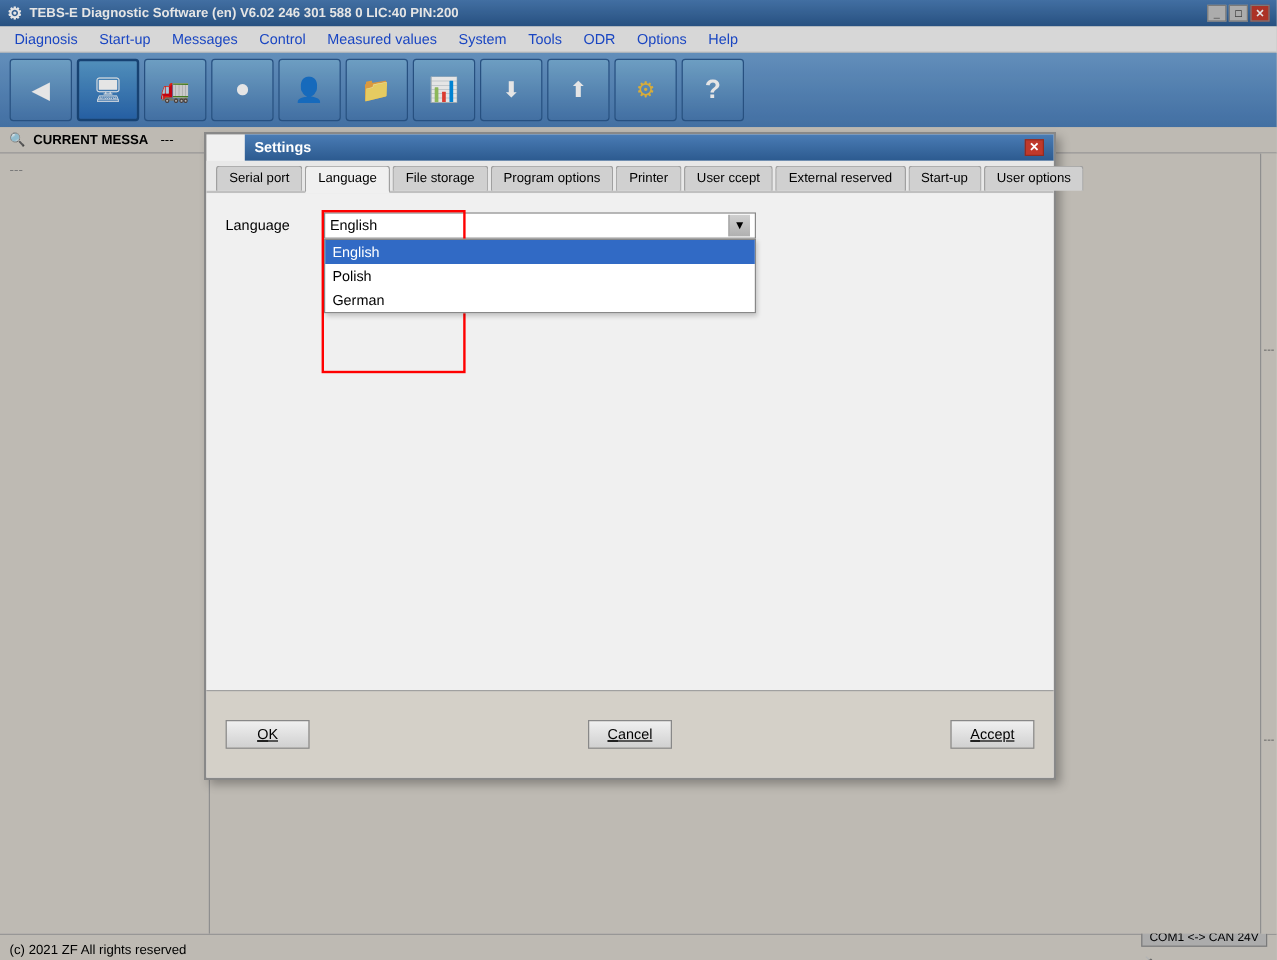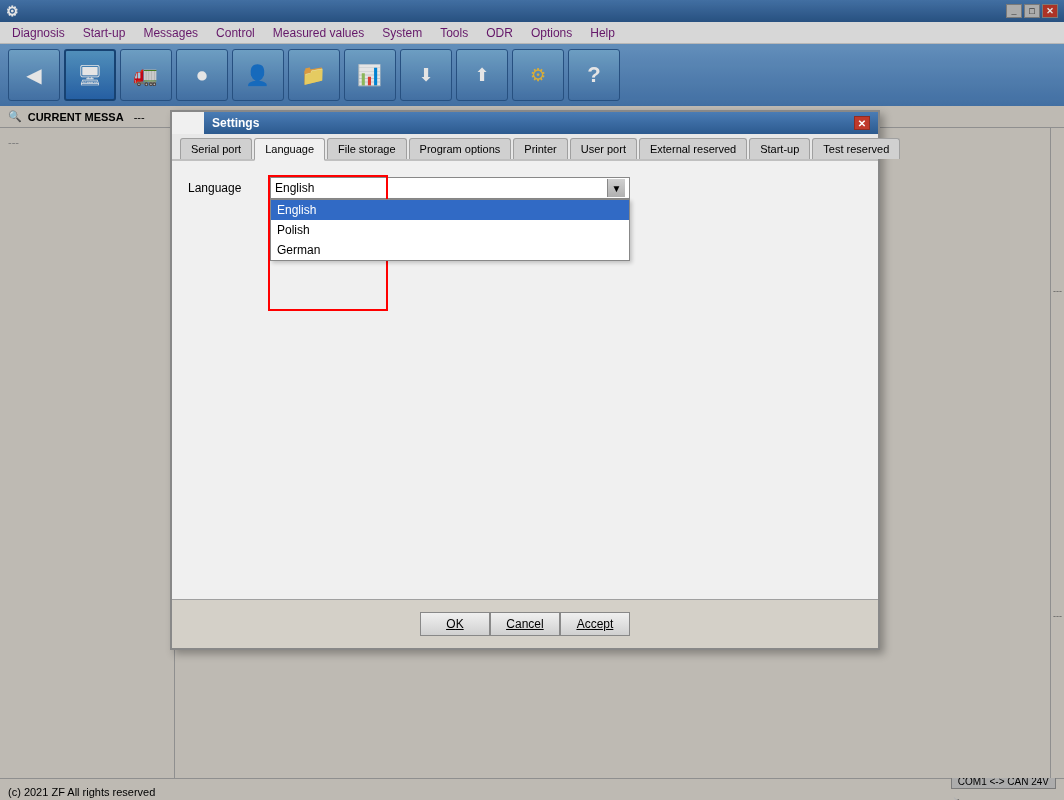--- a/index.html
+++ b/index.html
@@ -54,21 +54,21 @@
       display: flex;
       align-items: center;
       padding: 0 4px;
       border-bottom: 1px solid #ccc;
       gap: 2px;
     }
     .menu-item {
       padding: 2px 8px;
       cursor: pointer;
       font-size: 12px;
-      color: #701a75;
+      color: #1d4ed8;
     }
 
     
     .toolbar {
       background: linear-gradient(to bottom, #6e9fd0, #4a7cb5);
       height: 62px;
       display: flex;
       align-items: center;
       padding: 4px 8px;
       gap: 4px;
@@ -309,23 +309,23 @@
     
     .red-highlight {
       position: absolute;
       border: 2px solid red;
       pointer-events: none;
     }
 
     
     .dialog-footer {
       background: #d4d0c8;
-      padding: 12px 16px;
-      display: flex;
-      justify-content: center;
+      padding: 24px 16px;
+      display: flex;
+      justify-content: space-between;
       gap: 0;
       border-top: 1px solid #a0a0a0;
     }
     .dialog-btn {
       min-width: 70px;
       height: 24px;
       background: linear-gradient(to bottom, #f0f0f0, #d0d0d0);
       border: 1px solid #888;
       padding: 0 12px;
       cursor: pointer;
@@ -335,20 +335,21 @@
       justify-content: center;
     }
     .dialog-btn span { text-decoration: underline; }
   </style>
 </head>
 <body>
 
 <div class="title-bar">
   <div class="title-bar-left">
     <span style="font-size:14px;">⚙</span>
+    <span>TEBS-E Diagnostic Software (en) V6.02  246 301 588 0  LIC:40 PIN:200</span>
   </div>
   <div class="title-bar-controls">
     <div class="title-bar-btn">_</div>
     <div class="title-bar-btn">□</div>
     <div class="title-bar-btn" style="background:#c0392b;color:white;">✕</div>
   </div>
 </div>
 
 <div class="menu-bar">
   <span class="menu-item">Diagnosis</span>
@@ -435,24 +436,24 @@
       <span>Settings</span>
       <div class="dialog-close-btn">✕</div>
     </div>
 
     <div class="tabs-bar">
       <div class="tab">Serial port</div>
       <div class="tab active">Language</div>
       <div class="tab">File storage</div>
       <div class="tab">Program options</div>
       <div class="tab">Printer</div>
-      <div class="tab">User port</div>
+      <div class="tab">User ccept</div>
       <div class="tab">External reserved</div>
       <div class="tab">Start-up</div>
-      <div class="tab">Test reserved</div>
+      <div class="tab">User options</div>
     </div>
 
     <div class="dialog-content">
       <div class="form-row">
         <div class="form-label">Language</div>
         <div class="form-control-area">
 
           <div class="dropdown-select">
             <span>English</span>
             <div class="dropdown-arrow">▼</div>

